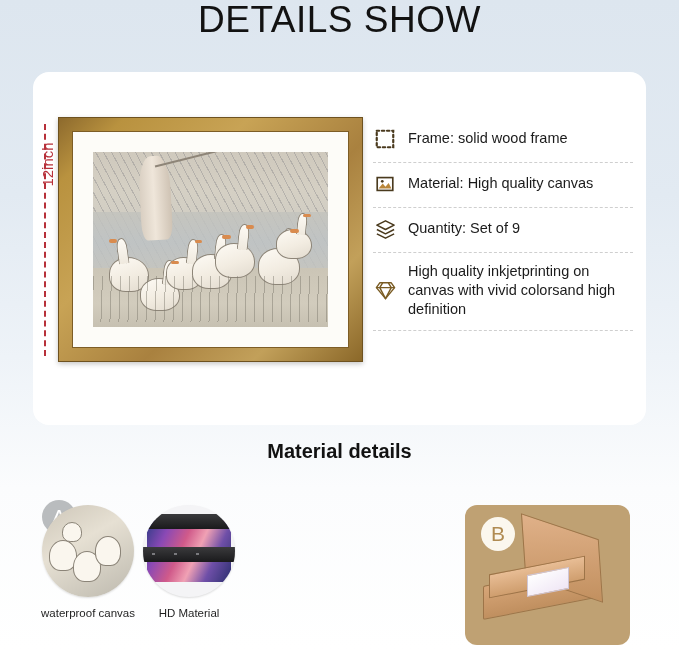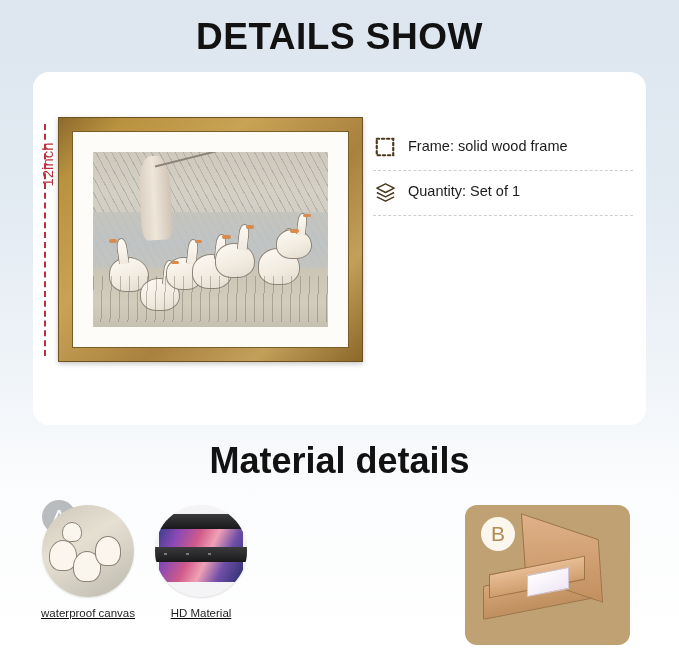--- a/index.html
+++ b/index.html
@@ -5,22 +5,22 @@
   * { margin:0; padding:0; box-sizing:border-box; }
   html,body { width:679px; height:650px; }
   body {
     font-family:"Liberation Sans", sans-serif;
     background:linear-gradient(180deg,#dde6ef 0%,#e2eaf2 30%,#eef3f8 55%,#fbfcfd 75%,#ffffff 100%);
     overflow:hidden; position:relative;
   }
 
   
   .page-title{
-    text-align:center; font-size:37px; font-weight:bold; letter-spacing:.5px;
-    color:#121212; padding-top:17px; line-height:1.1;
+    text-align:center; font-size:37px; font-weight:normal; letter-spacing:.5px;
+    color:#121212; line-height:1.1;
   }
 
   
   .details-card{
     position:absolute; left:33px; top:72px; width:613px; height:353px;
     background:#fff; border-radius:16px;
   }
 
   
   .frame-wrap{ position:absolute; left:25px; top:45px; width:305px; height:245px; }
@@ -110,37 +110,37 @@
     position:absolute; top:7px; height:0; border-top:2px dashed #b7303a; width:95px;
   }
   .dim-h .line.a{ left:0; }
   .dim-h .line.b{ right:0; }
   .dim-h-label{
     position:absolute; left:50%; top:-4px; transform:translateX(-50%);
     color:#b7303a; font-size:15px; background:#fff; padding:0 4px; white-space:nowrap;
   }
 
   
-  .specs{ position:absolute; left:340px; top:54px; width:260px; }
+  .specs{ position:absolute; left:340px; top:46px; width:260px; }
   .spec-row{
     display:flex; align-items:center; gap:11px;
     padding:9px 0 11px 0;
     border-bottom:1px dashed #cfcfcf;
     min-height:45px;
   }
   .spec-row:last-child{ border-bottom:1px dashed #cfcfcf; }
   .spec-ico{ width:24px; height:24px; flex:0 0 24px; display:flex; align-items:center; justify-content:center; }
   .spec-txt{ font-size:14.5px; color:#1b1b1b; line-height:1.32; }
 
   
   .mat-title{
     position:absolute; left:0; right:0; top:440px; text-align:center;
-    font-size:36px; font-weight:bold; color:#121212;
-  }
-  .thumbs{ position:absolute; left:40px; top:505px; width:420px; display:flex; gap:17px;text-decoration:underline; }
+    font-size:20px; font-weight:bold; color:#121212;
+  }
+  .thumbs{ position:absolute; left:40px; top:505px; width:420px; display:flex; gap:5px; }
   .thumb{ width:96px; text-align:center; position:relative; }
   .circle{
     width:92px; height:92px; border-radius:50%; margin:0 auto; overflow:hidden;
     position:relative; box-shadow:0 1px 2px rgba(0,0,0,.13);
   }
   .thumb .cap{ margin-top:10px; font-size:11.5px; color:#1f1f1f; white-space:nowrap; }
 
   .c-canvas{ background:linear-gradient(150deg,#cdc6b8,#e6e0d3 40%,#bdb9ae); }
   .c-canvas .g{
     position:absolute; background:#faf6ee; border:1px solid #8b8478; border-radius:55% 55% 45% 45%;
@@ -246,32 +246,51 @@
 
     <div class="spec-row">
       <span class="spec-ico">
         <svg width="22" height="22" viewBox="0 0 24 24" fill="none" stroke="#4a3a1e" stroke-width="2.4" stroke-linecap="round" stroke-dasharray="2.6 3">
           <rect x="3" y="3" width="18" height="18"></rect>
         </svg>
       </span>
       <span class="spec-txt">Frame: solid wood frame</span>
     </div>
 
+    <div class="spec-row">
+      <span class="spec-ico">
+        <svg width="22" height="22" viewBox="0 0 24 24">
+          <rect x="3.5" y="5" width="17" height="14" fill="none" stroke="#4a3a1e" stroke-width="1.8"></rect>
+          <path d="M5 17l4.5-5.5 3 3.5L16 11l3 6z" fill="#b9863a"></path>
+          <circle cx="9" cy="9" r="1.5" fill="#4a3a1e"></circle>
+        </svg>
+      </span>
+      <span class="spec-txt">Material: High quality canvas</span>
+    </div>
 
     <div class="spec-row">
       <span class="spec-ico">
         <svg width="23" height="23" viewBox="0 0 24 24" fill="none" stroke="#4a3a1e" stroke-width="1.6" stroke-linejoin="round">
           <path d="M12 3 3 7.5 12 12l9-4.5z"></path>
           <path d="M3 12l9 4.5 9-4.5"></path>
           <path d="M3 16.5 12 21l9-4.5"></path>
         </svg>
       </span>
-      <span class="spec-txt">Quantity: Set of 1</span>
-    </div>
-
+      <span class="spec-txt">Quantity: Set of 9</span>
+    </div>
+
+    <div class="spec-row">
+      <span class="spec-ico">
+        <svg width="23" height="23" viewBox="0 0 24 24" fill="none" stroke="#7a5c24" stroke-width="1.5" stroke-linejoin="round">
+          <path d="M6 4h12l3.5 5L12 20.5 2.5 9z"></path>
+          <path d="M2.5 9h19M9 4l-3 5 6 11.5L18 9l-3-5"></path>
+        </svg>
+      </span>
+      <span class="spec-txt">High quality inkjetprinting on canvas with vivid colorsand high definition</span>
+    </div>
 
   </div>
 </div>
 
 <div class="mat-title">Material details</div>
 
 <div class="badge badge-a">A</div>
 
 <div class="thumbs">
 

